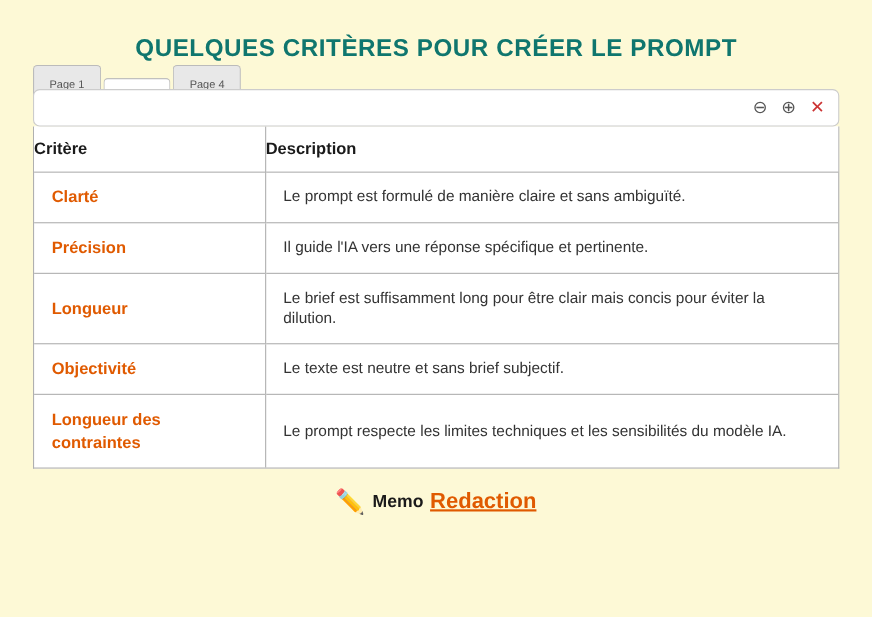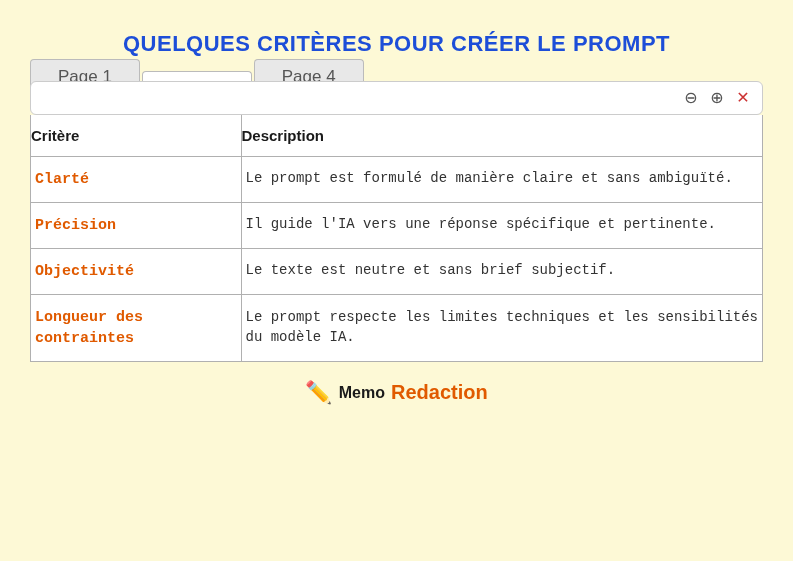--- a/index.html
+++ b/index.html
@@ -17,21 +17,21 @@
       flex-direction: column;
       align-items: center;
       padding: 30px 30px 20px 30px;
       overflow: hidden;
     }
 
     .page-title {
       font-size: 22px;
       font-weight: 900;
       text-align: center;
-      color: #1d4ed8;
+      color: #0f766e;
       text-transform: uppercase;
       letter-spacing: 0.5px;
       margin-bottom: 22px;
       line-height: 1.3;
     }
 
     .browser-bar {
       width: 100%;
       background: #fff;
       border: 1px solid #ccc;
@@ -86,26 +86,25 @@
 
     tbody tr {
       border-bottom: 1px solid #b0b0b0;
     }
 
     tbody tr:last-child {
       border-bottom: none;
     }
 
     tbody tr td {
-      padding: 12px 4px;
+      padding: 12px 16px;
       vertical-align: middle;
       font-size: 14px;
       color: #333;
       line-height: 1.4;
-      font-family: Liberation Mono, monospace;
     }
 
     tbody tr td:first-child {
       width: 210px;
       border-right: 1px solid #b0b0b0;
       font-weight: 700;
       color: #e05a00;
       font-size: 15px;
     }
 
@@ -129,38 +128,39 @@
     .footer-text-memo {
       font-size: 16px;
       font-weight: 700;
       color: #1a1a1a;
     }
 
     .footer-text-redaction {
       font-size: 20px;
       font-weight: 700;
       color: #e05a00;
+      text-decoration: underline;
     }
 
     
     .browser-tabs {
       position: absolute;
       top: -22px;
       left: 0;
       display: flex;
       gap: 2px;
     }
 
     .browser-tab {
       background: #e8e8e8;
       border: 1px solid #bbb;
       border-bottom: none;
       border-radius: 4px 4px 0 0;
-      padding: 3px 27px;
-      font-size: 17px;
+      padding: 3px 14px;
+      font-size: 10px;
       color: #555;
       height: 36px;
       display: flex;
       align-items: center;
     }
 
     .browser-tab.active {
       background: #fff;
       color: #333;
       margin-top: 12px;
@@ -203,20 +203,24 @@
     <tbody id="table-body">
     <tr>
           <td>Clarté</td>
           <td>Le prompt est formulé de manière claire et sans ambiguïté.</td>
         </tr>
         <tr>
           <td>Précision</td>
           <td>Il guide l'IA vers une réponse spécifique et pertinente.</td>
         </tr>
         <tr>
+          <td>Longueur</td>
+          <td>Le brief est suffisamment long pour être clair mais concis pour éviter la dilution.</td>
+        </tr>
+        <tr>
           <td>Objectivité</td>
           <td>Le texte est neutre et sans brief subjectif.</td>
         </tr>
         <tr>
           <td>Longueur des contraintes</td>
           <td>Le prompt respecte les limites techniques et les sensibilités du modèle IA.</td>
         </tr>
       </tbody>
   </table>
 </div>

